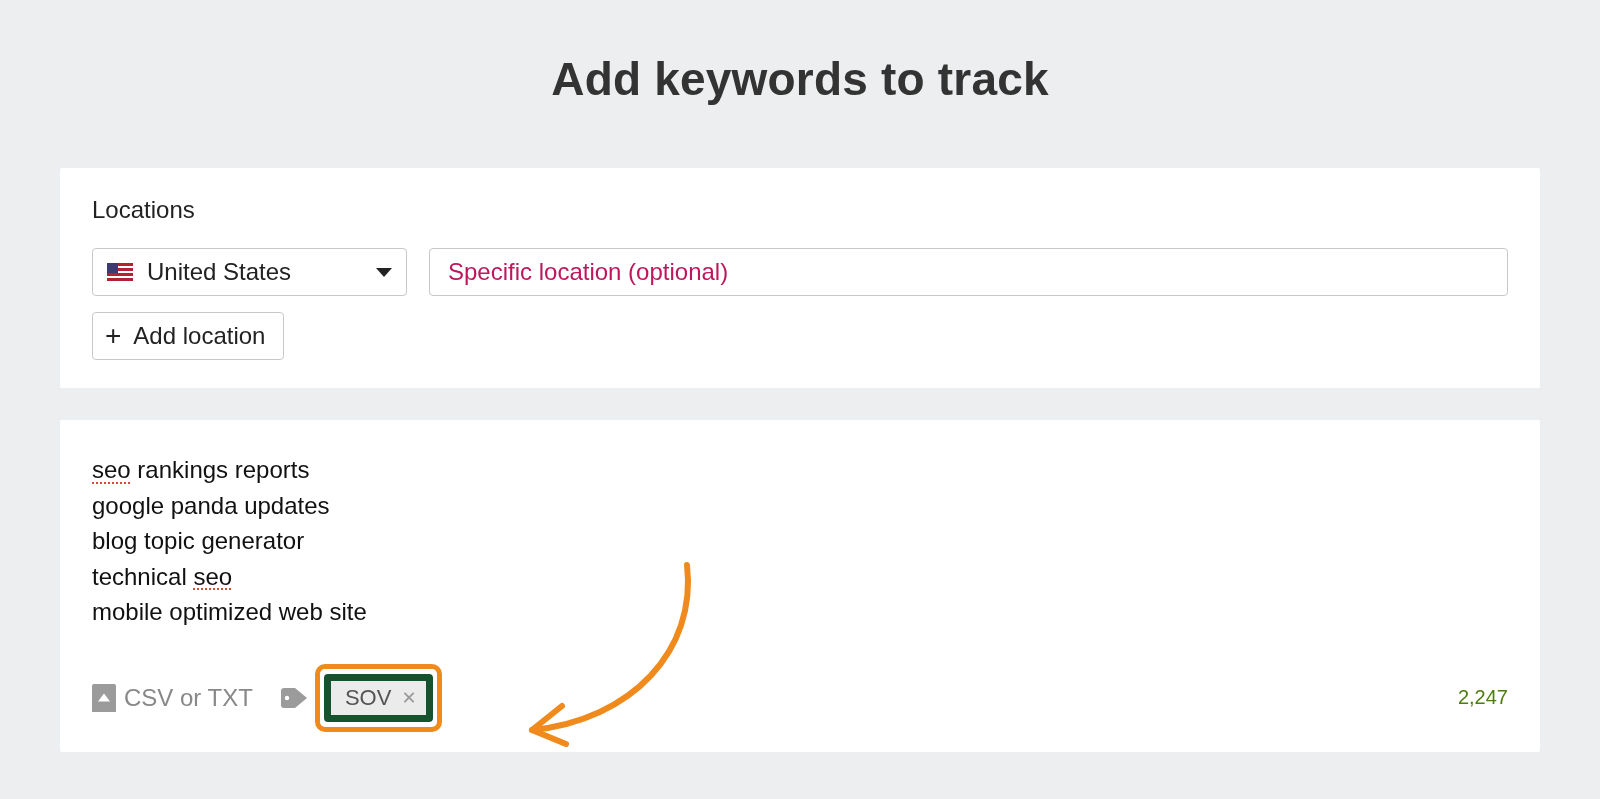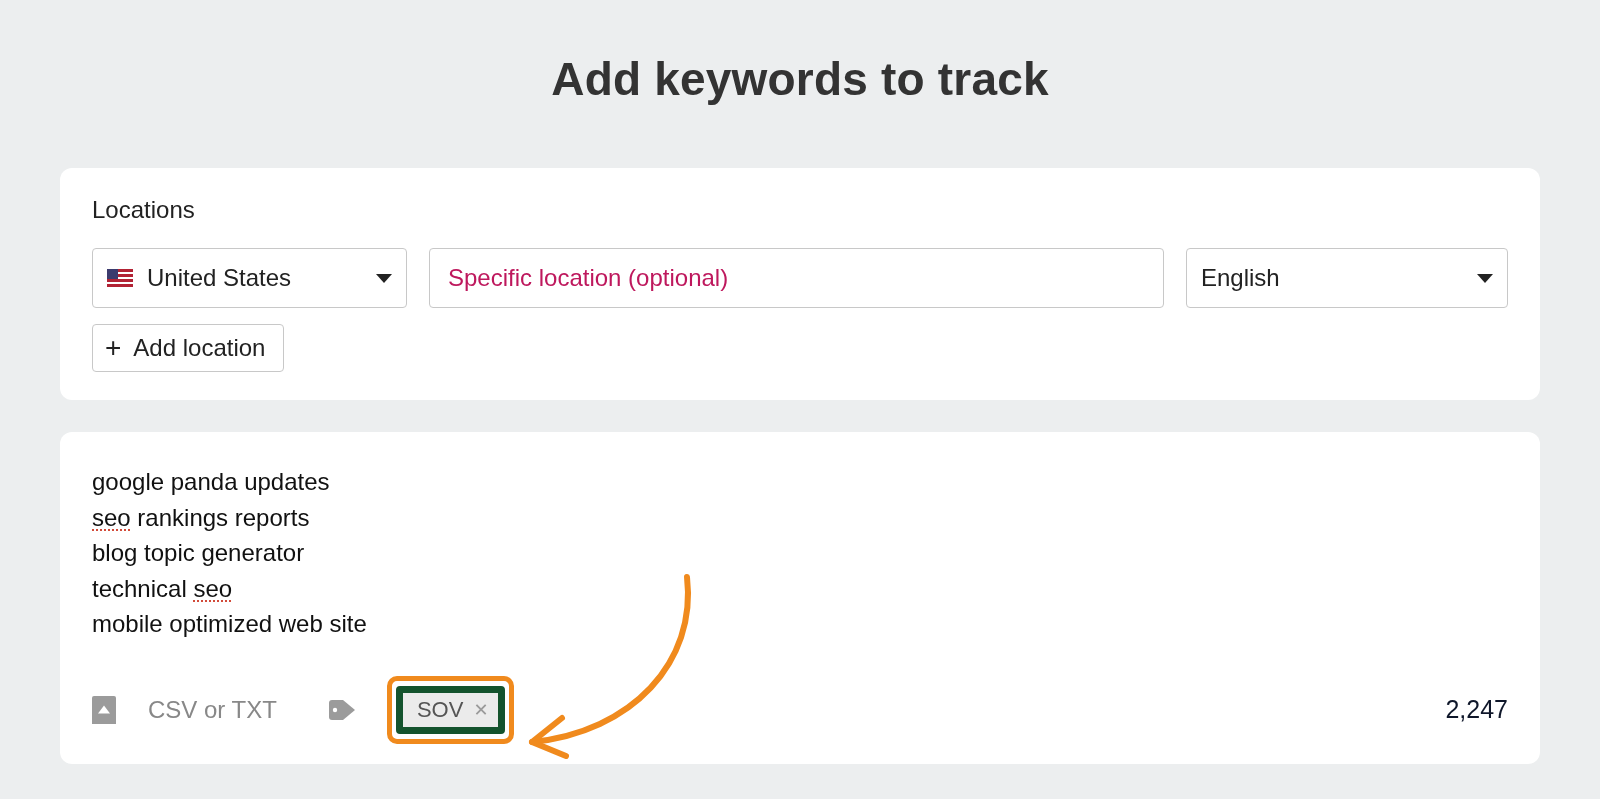--- a/index.html
+++ b/index.html
@@ -19,38 +19,38 @@
   h1.title {
     font-size: 46px;
     font-weight: 700;
     color: #333;
     letter-spacing: 0.2px;
     margin-bottom: 62px;
   }
   .card {
     width: 1480px;
     background: #fff;
-    border-radius: 12px;
+    border-radius: 2px;
     padding: 28px 32px;
   }
   .card + .card { margin-top: 32px; }
 
   .section-label {
     font-size: 24px;
     color: #222;
     margin-bottom: 24px;
   }
 
   .row {
     display: flex;
     gap: 22px;
     align-items: center;
   }
   .dropdown, .textinput {
-    height: 60px;
+    height: 48px;
     border: 1px solid #c8c8c8;
     border-radius: 4px;
     background: #fff;
     display: flex;
     align-items: center;
     font-size: 24px;
     color: #222;
   }
   .dropdown { justify-content: space-between; padding: 0 14px; }
   .dropdown .left { display: flex; align-items: center; gap: 14px; }
@@ -95,21 +95,21 @@
   .underline-sp {
     text-decoration: underline dotted #d24b3a;
     text-decoration-thickness: 2px;
     text-underline-offset: 4px;
   }
 
   .footer-row {
     display: flex;
     align-items: center;
     margin-top: 34px;
-    gap: 32px;
+    gap: 8px;
     text-align: right;
   }
   .upload-icon {
     width: 24px; height: 28px; background: #9b9b9b; border-radius: 2px 2px 0 0;
     position: relative; display: inline-block;
   }
   .upload-icon::after {
     content: ""; position: absolute; left: 50%; top: 50%; transform: translate(-50%,-55%);
     width: 0; height: 0; border-left: 6px solid transparent; border-right: 6px solid transparent;
     border-bottom: 8px solid #fff;
@@ -136,22 +136,22 @@
     display: inline-flex;
     align-items: center;
     gap: 10px;
     font-size: 22px;
     color: #555;
   }
   .tag-chip .x { color: #9a9a9a; font-size: 18px; line-height: 1; }
 
   .count {
     margin-left: auto;
-    font-size: 25px;
-    color: #0f172a;
+    font-size: 20px;
+    color: #4d7c0f;
   }
 
   .arrow-annot {
     position: absolute;
     left: 452px;
     top: 140px;
     width: 220px;
     height: 190px;
     pointer-events: none;
   }
@@ -168,35 +168,31 @@
       <div class="dropdown country">
         <span class="left">
           <span class="flag-us"></span>
           <span>United States</span>
         </span>
         <span class="caret-down"></span>
       </div>
       <div class="textinput">
         <span>Specific location (optional)</span>
       </div>
-      <div class="dropdown lang">
-        <span>English</span>
-        <span class="caret-down"></span>
-      </div>
     </div>
     <button class="add-location-btn">
       <span class="plus-icon">+</span>
       <span>Add location</span>
     </button>
   </div>
 
   <div class="card kw-card">
     <div class="kw-list" id="kw-list">
+        <div><span class="underline-sp">seo</span> rankings reports</div>
         <div>google panda updates</div>
-        <div><span class="underline-sp">seo</span> rankings reports</div>
         <div>blog topic generator</div>
         <div>technical <span class="underline-sp">seo</span></div>
         <div>mobile optimized web site</div>
       </div>
 
     <div class="footer-row">
       <span class="upload-icon"></span>
       <span class="upload-label">CSV or TXT</span>
 
       <span class="tag-icon">

